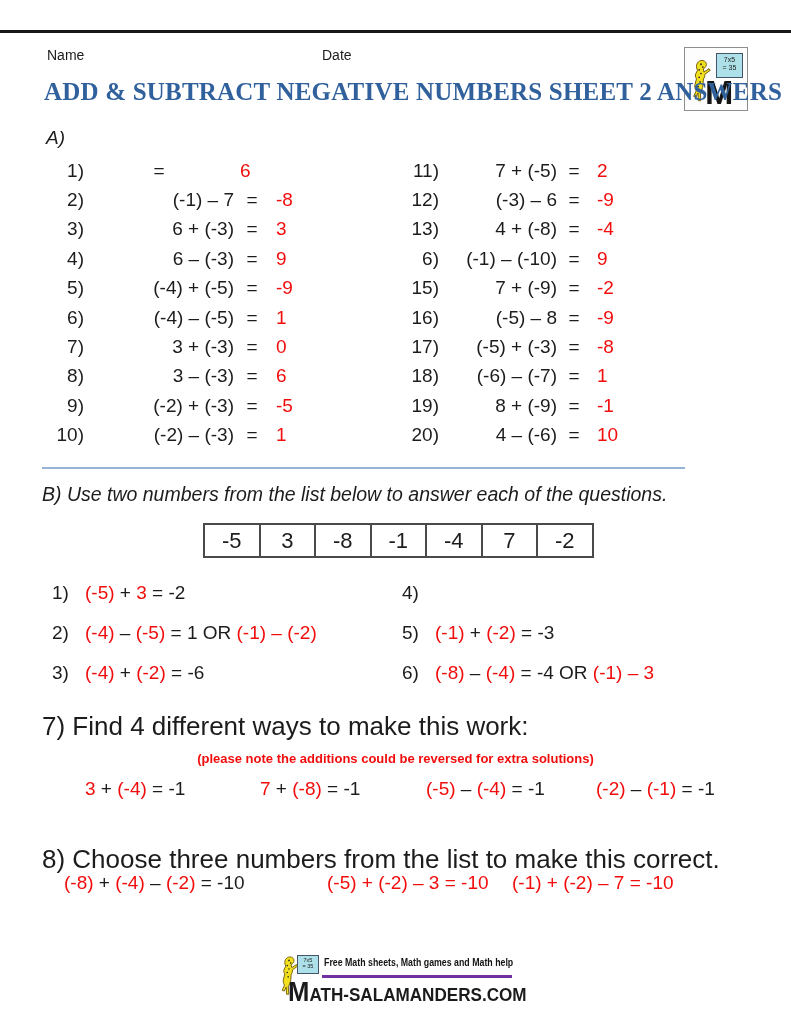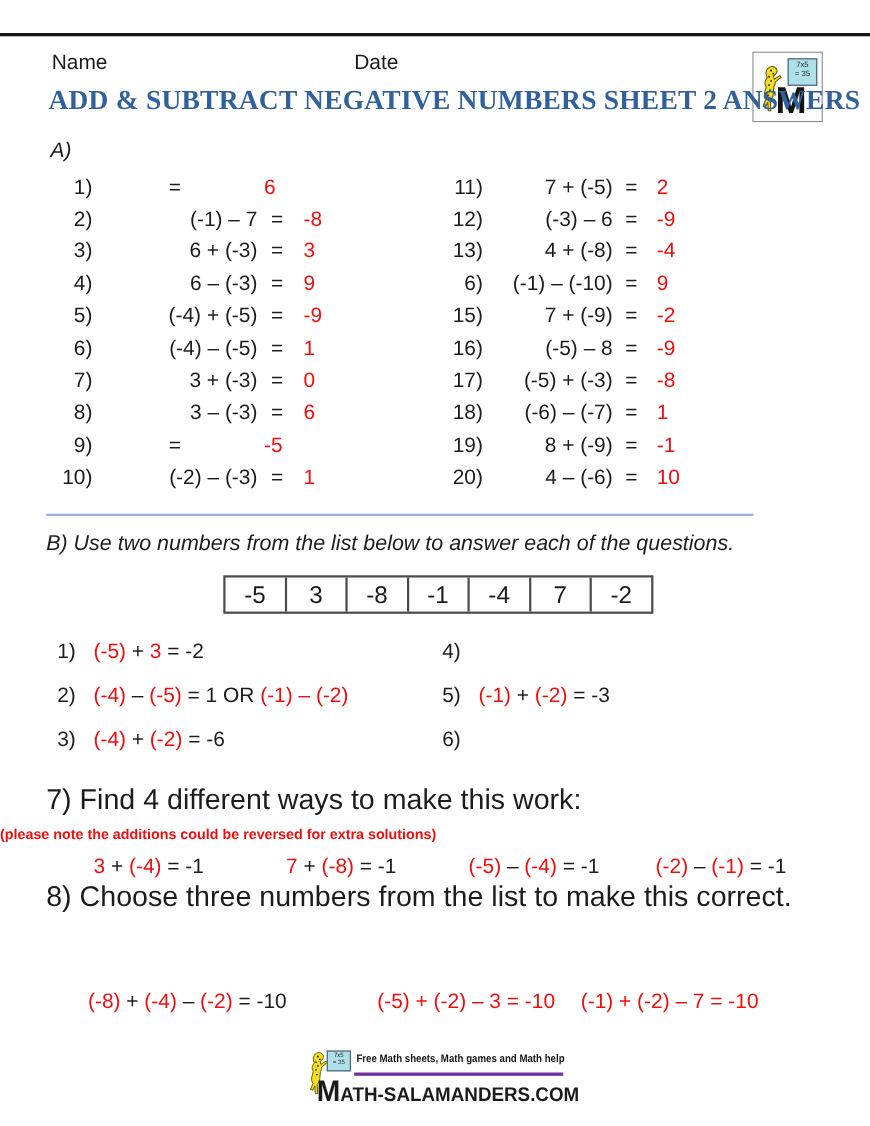--- a/index.html
+++ b/index.html
@@ -1,20 +1,20 @@
 <!DOCTYPE html>
 <html style="--red: #f20d0d; --title-blue: #31619c; --divider-blue: #95b3d7; --purple: #7030a0; --board-cyan: #ade0e8; --salamander-yellow: #f2df1e;"><head>
 <meta charset="utf-8">
 <style>
   html,body{margin:0;padding:0;background:#fff;}
   .page{position:relative;width:791px;height:1024px;background:#ffffff;overflow:hidden;
         font-family:"Liberation Sans",sans-serif;color:#1c1c1c;}
   .abs{position:absolute;}
   .top-rule{top:30px;left:0;width:791px;height:3px;background:#171717;}
-  .hdr-label{top:47px;font-size:19px;color:#1c1c1c;}
+  .hdr-label{top:47px;font-size:14px;color:#1c1c1c;}
   .title{top:78px;left:44px;font-family:"Liberation Serif",serif;font-weight:600;
          font-size:25px;letter-spacing:.2px;color:var(--title-blue);white-space:nowrap;}
   .sec-label{top:127px;left:46px;font-size:19px;font-style:italic;}
   
   .acol{top:156px;}
   .arow{display:grid;height:29.4px;align-items:center;font-size:19px;white-space:nowrap;}
   .arow.left{grid-template-columns:44px 150px 36px 70px;}
   .arow.right{grid-template-columns:44px 118px 34px 70px;}
   .pnum{text-align:right;}
   .pexpr{text-align:right;}
@@ -27,26 +27,26 @@
   .numcell{width:53.5px;height:31px;display:flex;align-items:center;justify-content:center;
            font-size:22px;border-left:2px solid #4a4a4a;}
   .numcell:first-child{border-left:none;}
   .bcol{top:581px;}
   .brow{display:grid;grid-template-columns:33px auto;height:40px;align-items:start;
         font-size:19px;white-space:nowrap;line-height:24px;}
   .red{color:var(--red);}
   .blk{color:#1c1c1c;}
   
   .q-heading{font-size:26px;white-space:nowrap;}
-  .q7-note{top:751px;left:0;width:791px;text-align:left;font-size:13px;font-weight:600;
+  .q7-note{top:751px;left:0;width:791px;text-align:center;font-size:13px;font-weight:600;
            color:var(--red);}
   .q7-answers{top:778px;left:85px;display:grid;grid-template-columns:175px 166px 170px auto;
               font-size:19px;white-space:nowrap;}
-  .q8-answers{top:872px;left:80px;display:grid;grid-template-columns:263px 185px auto;
-              font-size:19px;white-space:nowrap;margin-top:28px;}
+  .q8-answers{top:872px;left:64px;display:grid;grid-template-columns:263px 185px auto;
+              font-size:19px;white-space:nowrap;}
   
   .logo-box{top:47px;left:684px;width:62px;height:62px;border:1px solid #8d8d8d;background:#fdfdfd;}
   .board{position:absolute;background:var(--board-cyan);border:1px solid #44556a;color:#222;
          text-align:center;line-height:1.15;}
   .board-big{right:4px;top:5px;width:25px;height:21px;font-size:7px;padding-top:2px;}
   .logo-m{position:absolute;left:20px;bottom:1px;font-size:34px;line-height:1;font-weight:900;
           letter-spacing:-2px;color:#141414;}
   
   .footer{top:951px;left:276px;width:245px;height:62px;}
   .board-small{left:21px;top:4px;width:20px;height:16px;font-size:5.5px;padding-top:1px;}
@@ -134,20 +134,21 @@
         <span class="pans">0</span>
       </div>
       <div class="arow left">
         <span class="pnum">8)</span>
         <span class="pexpr">3 – (-3)</span>
         <span class="peq">=</span>
         <span class="pans">6</span>
       </div>
       <div class="arow left">
         <span class="pnum">9)</span>
+        <span class="pexpr">(-2) + (-3)</span>
         <span class="peq">=</span>
         <span class="pans">-5</span>
       </div>
       <div class="arow left">
         <span class="pnum">10)</span>
         <span class="pexpr">(-2) – (-3)</span>
         <span class="peq">=</span>
         <span class="pans">1</span>
       </div>
     </div>
@@ -243,33 +244,34 @@
   <div class="abs bcol" style="left:402px;" id="b-right">
       <div class="brow">
         <span class="bnum">4)</span>
       </div>
       <div class="brow">
         <span class="bnum">5)</span>
         <span class="bexpr"><span class="red">(-1)</span><span class="blk"> + </span><span class="red">(-2)</span><span class="blk"> = -3</span></span>
       </div>
       <div class="brow">
         <span class="bnum">6)</span>
+        <span class="bexpr"><span class="red">(-8)</span><span class="blk"> – </span><span class="red">(-4)</span><span class="blk"> = -4   OR  </span><span class="red">(-1) – 3</span></span>
       </div>
     </div>
 
   <div class="abs q-heading" style="left:42px;top:711px;">7) Find 4 different ways to make this work:</div>
   <div class="abs q7-note">(please note the additions could be reversed for extra solutions)</div>
   <div class="abs q7-answers" id="q7-answers">
       <span class="qans"><span class="red">3</span><span class="blk"> + </span><span class="red">(-4)</span><span class="blk"> = -1</span></span>
       <span class="qans"><span class="red">7</span><span class="blk"> + </span><span class="red">(-8)</span><span class="blk"> = -1</span></span>
       <span class="qans"><span class="red">(-5)</span><span class="blk"> – </span><span class="red">(-4)</span><span class="blk"> = -1</span></span>
       <span class="qans"><span class="red">(-2)</span><span class="blk"> – </span><span class="red">(-1)</span><span class="blk"> = -1</span></span>
     </div>
 
-  <div class="abs q-heading" style="left:42px;top:800px;">8) Choose three numbers from the list to make this correct.</div>
+  <div class="abs q-heading" style="left:42px;top:844px;">8) Choose three numbers from the list to make this correct.</div>
   <div class="abs q8-answers" id="q8-answers">
       <span class="qans"><span class="red">(-8)</span><span class="blk"> + </span><span class="red">(-4)</span><span class="blk"> – </span><span class="red">(-2)</span><span class="blk"> = -10</span></span>
       <span class="qans"><span class="red">(-5) + (-2) – 3 = -10</span></span>
       <span class="qans"><span class="red">(-1) + (-2) – 7 = -10</span></span>
     </div>
 
   <div class="abs footer">
     <svg class="sala" style="left:0;top:2px;" width="26" height="46" viewBox="0 0 30 50">
       <path d="M16 3c3.2 0 5.4 2.6 4.6 5.4-.5 1.8-1.8 2.8-3.2 3.6l.8 3.4 5.4-3.6 1.2 1.8-5.8 4.4c.2 1.8-.2 3.4-1.4 4.8l-.6 7.4c-.2 2.6-1.2 4.6-2.8 6.4l.6 9.4h-2.6l-.4-8.2-2.2 4.6-2.4-.8 2.6-6.2c-1.4-2-1.8-4.4-1.2-6.8l1.6-6c-1.2-1.6-1.6-3.6-.8-5.4l1.8-3.6c-1.2-2.2-1.6-5.6 0-8C12.4 3.9 14 3 16 3z" style="fill:var(--salamander-yellow);" stroke="#6b5400" stroke-width="1"></path>
       <g fill="#222">

